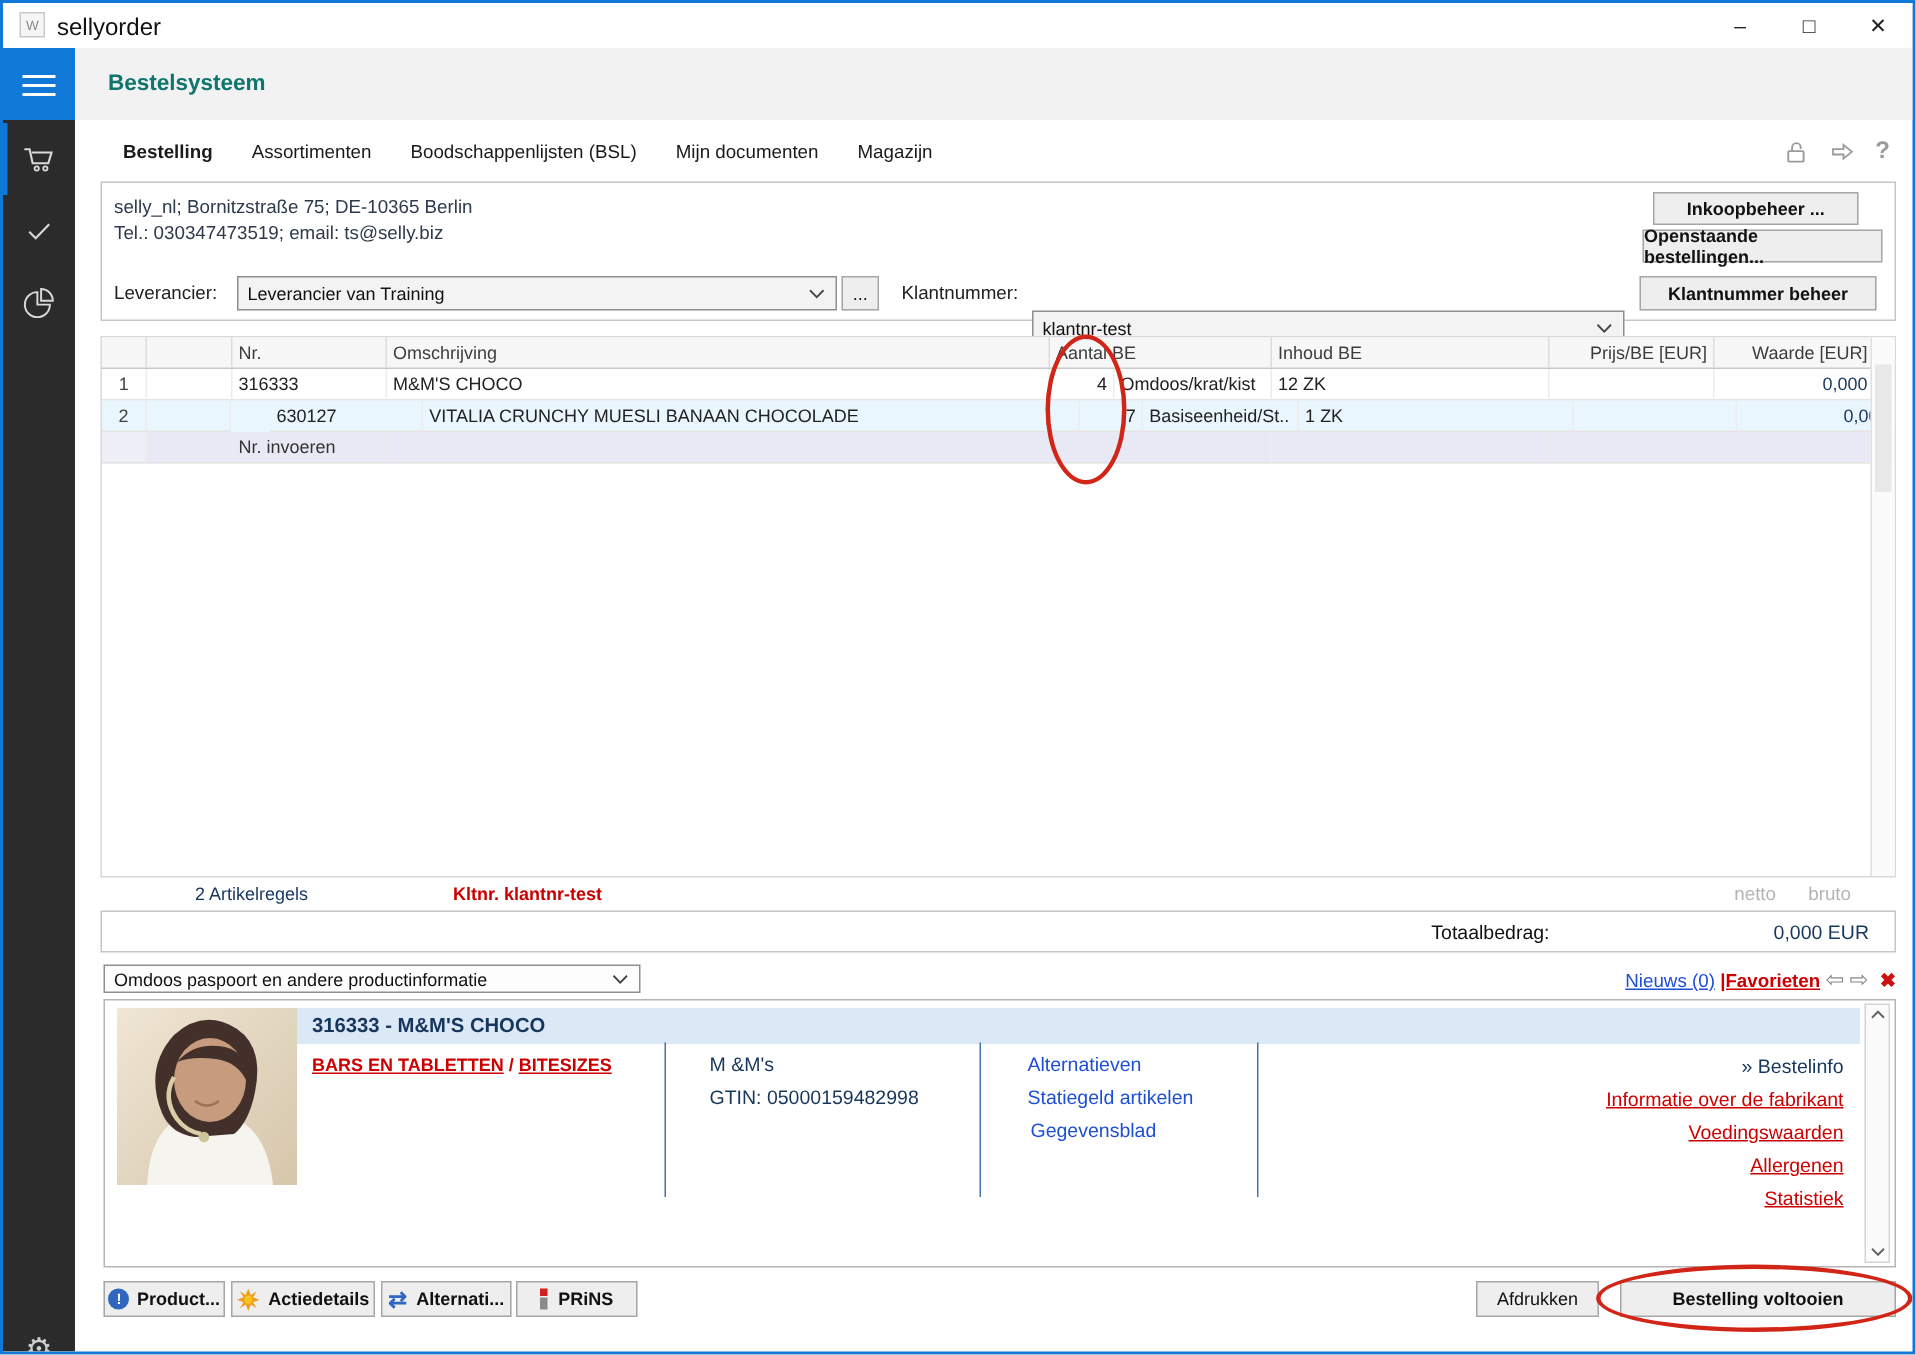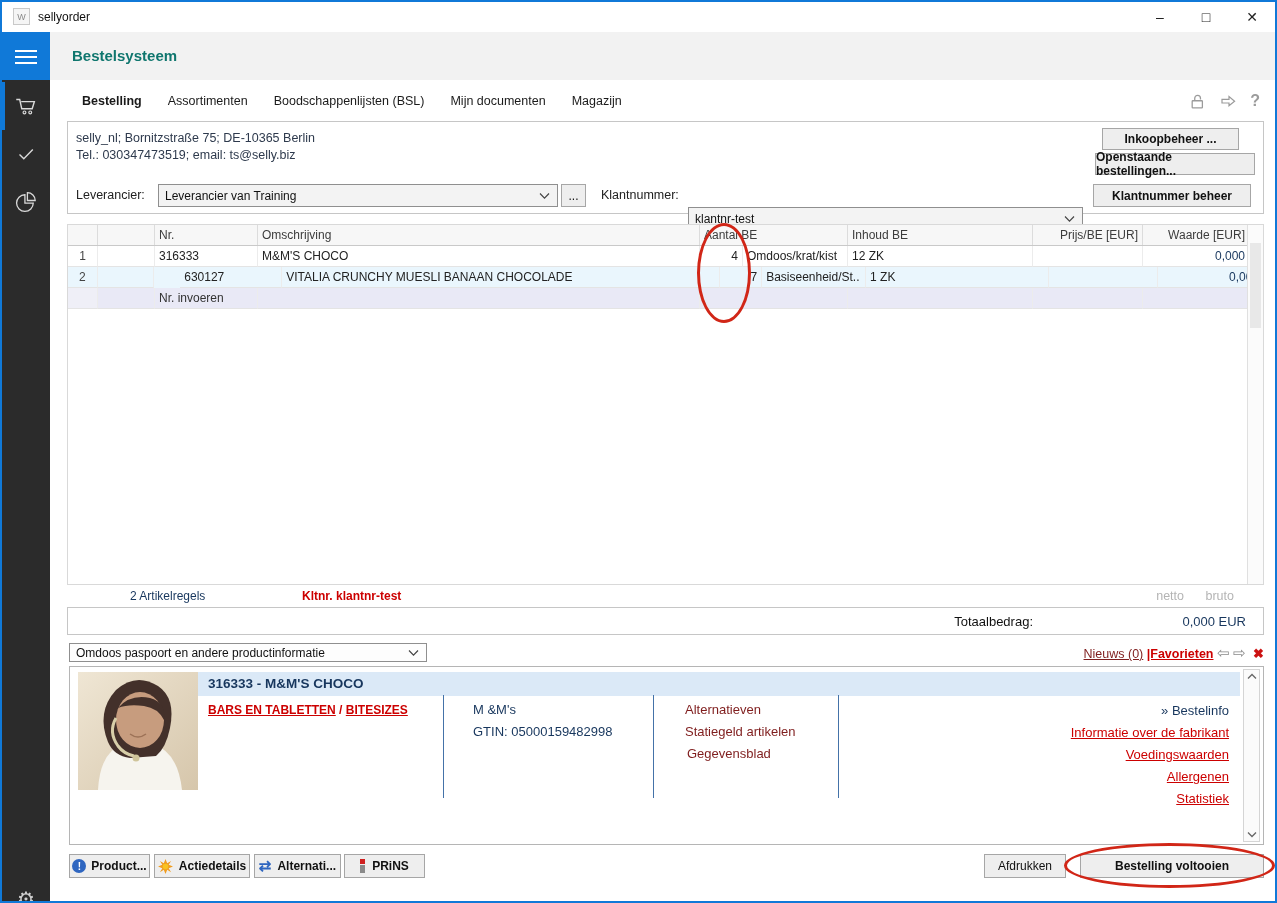--- a/index.html
+++ b/index.html
@@ -7,21 +7,21 @@
   body { font-family:"Liberation Sans", sans-serif; }
   .window {
     position:relative; width:1277px; height:903px; background:#ffffff;
     border:2px solid #1079d8; overflow:hidden;
     font-family:"Liberation Sans", sans-serif; font-size:12px; color:#222;
   }
   .abs { position:absolute; }
 
   
   .titlebar { position:absolute; left:0; top:0; width:100%; height:30px; background:#fff; }
-  .title-text { position:absolute; left:36px; top:8px; font-size:12px; color:#111; }
+  .title-text { position:absolute; left:36px; top:8px; font-size:16px; color:#111; }
   .appicon { position:absolute; left:11px; top:6px; width:17px; height:17px; border:1px solid #c9c9c9; background:#f5f5f5;
              display:flex; align-items:center; justify-content:center; color:#8a8a8a; font-size:9px; }
   .winctl { position:absolute; top:0; width:46px; height:30px; display:flex; align-items:center; justify-content:center;
             font-size:14px; color:#222; }
 
   
   .sidebar { position:absolute; left:0; top:30px; width:48px; bottom:0; background:#2b2b2b; }
   .menu-btn { position:absolute; left:0; top:0; width:48px; height:48px; background:#1079d8; }
   .menu-btn .bar { position:absolute; left:13px; width:22px; height:2px; background:#fff; }
   .side-item { position:absolute; left:0; width:48px; height:48px; display:flex; align-items:center; justify-content:center; }
@@ -52,21 +52,21 @@
   .grid-header .hc { height:20px; line-height:20px; border-right:1px solid #dcdcdc; padding:0 4px; white-space:nowrap; overflow:hidden; }
   .grow { display:flex; }
   .grow .c { height:21px; line-height:21px; border-right:1px solid #ececec; border-bottom:1px solid #e4e4e4;
              padding:0 4px; white-space:nowrap; overflow:hidden; }
   .num { text-align:right; }
   .ctr { text-align:center; }
 
   .red-ellipse { position:absolute; border:3px solid #d12617; border-radius:50%; pointer-events:none; }
 
   .link-red { color:#cc0000; text-decoration:underline; }
-  .link-gray { color:#7f1d1d; }
+  .link-gray { color:#1d4ed8; }
   .navy { color:#17365d; }
 
   .vdivider { position:absolute; width:1px; background:#4472a8; }
 
   .scrollbar { position:absolute; background:#fbfbfb; border-left:1px solid #e0e0e0; }
   .scroll-thumb { position:absolute; left:2px; right:2px; background:#e8e8e8; }
 
   .photo-svg { display:block; }
 </style>
 </head>

